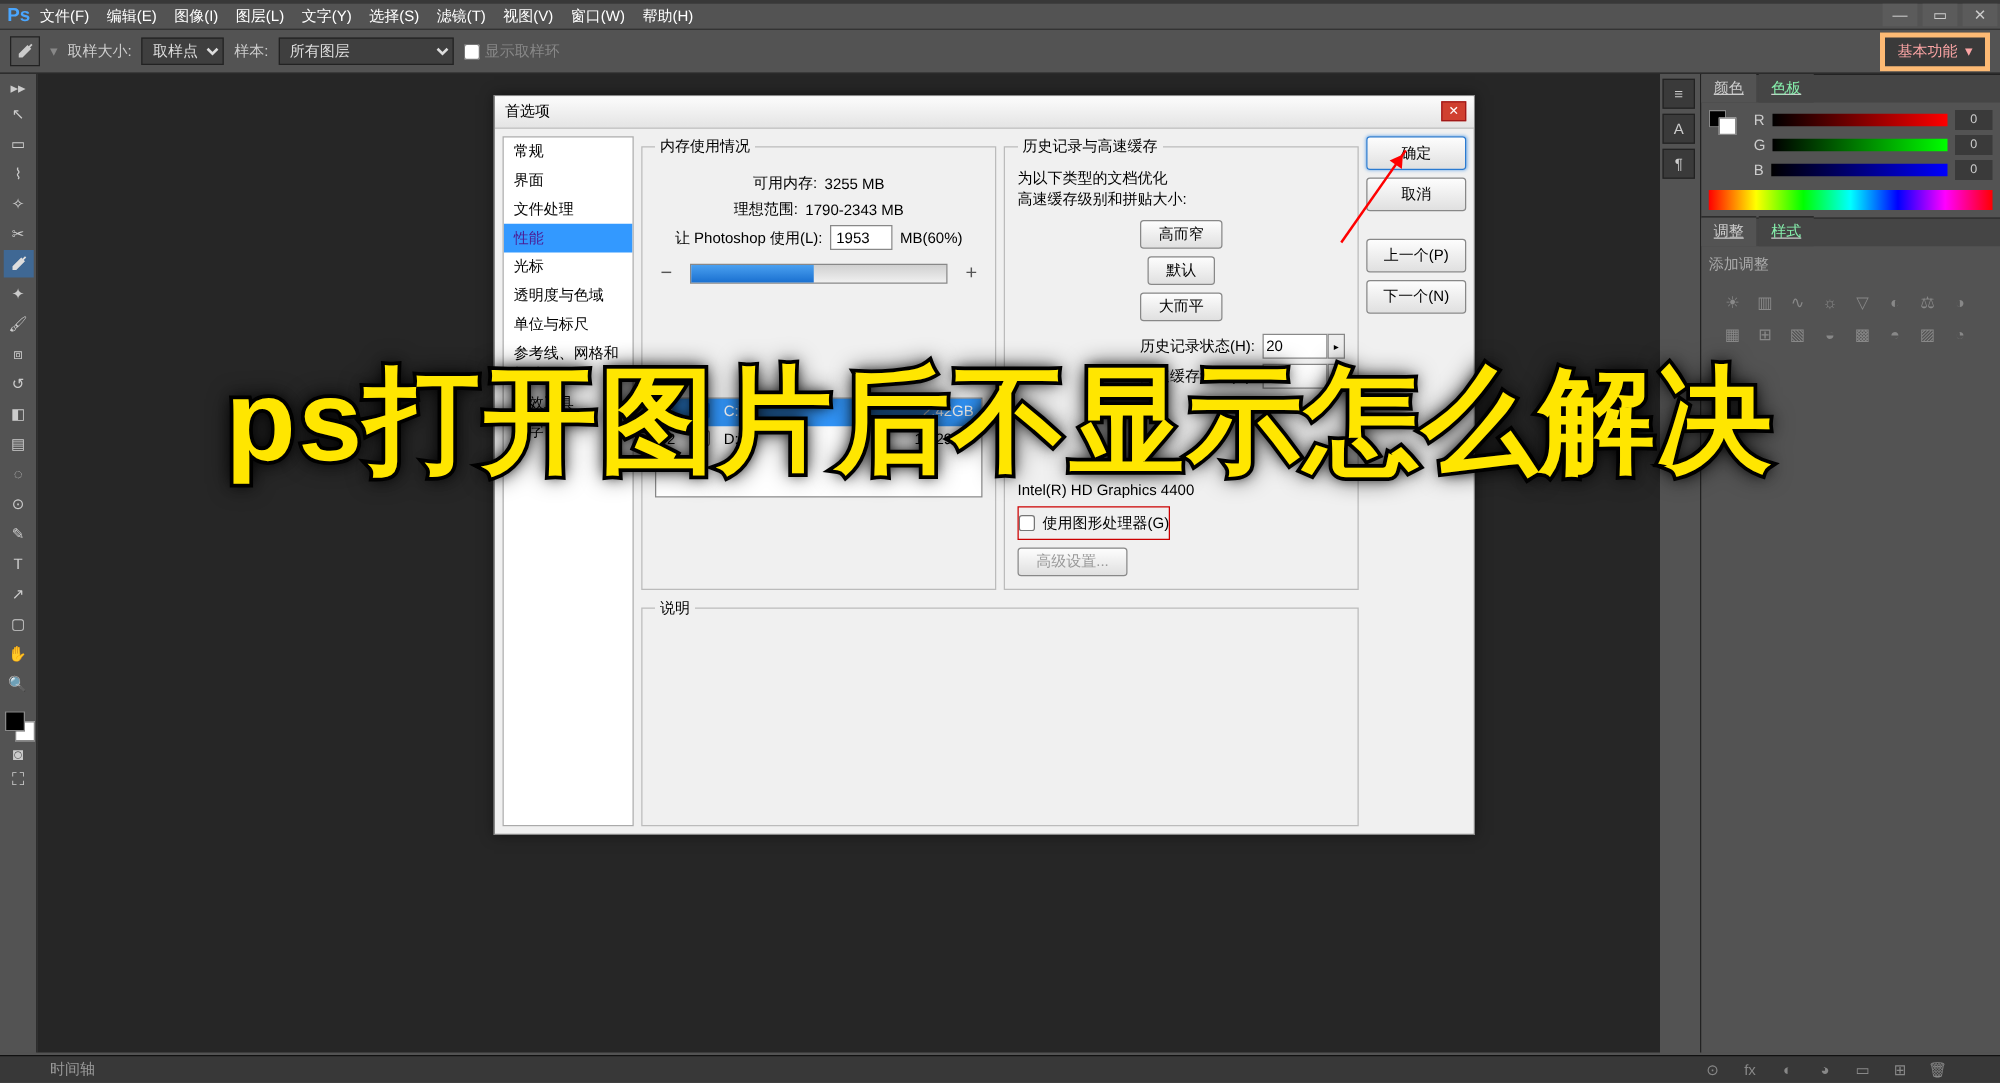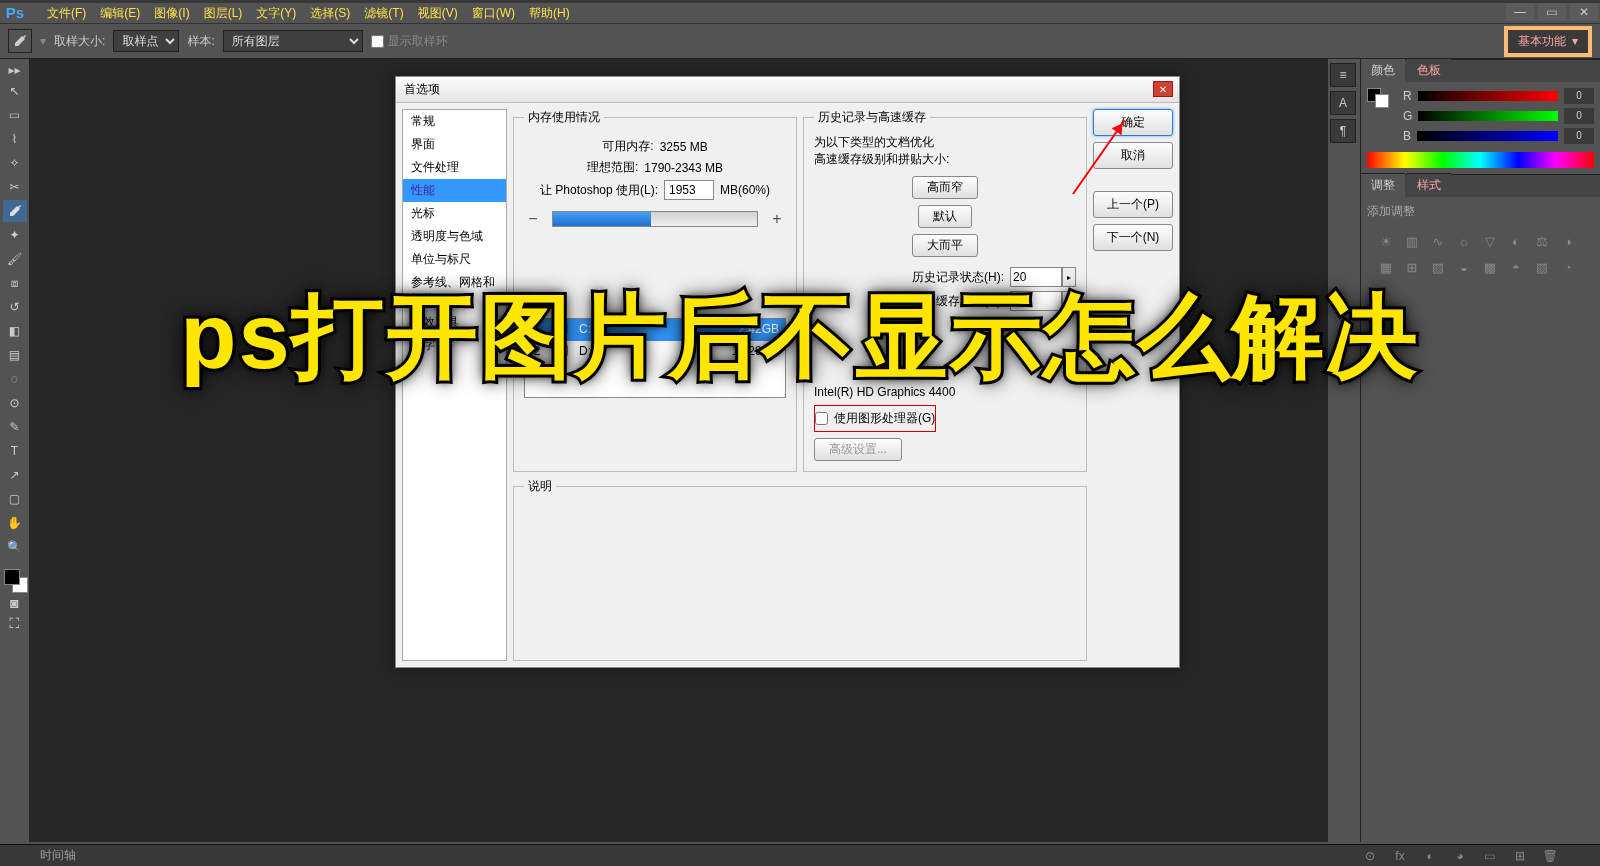--- a/index.html
+++ b/index.html
@@ -1,21 +1,21 @@
 <!DOCTYPE html>
 <html><head>
 <meta charset="utf-8">
 <style>
 * { margin: 0; padding: 0; box-sizing: border-box; font-family: "Microsoft YaHei", Arial, sans-serif; font-size: 12px; }
 html, body { width: 1600px; height: 866px; overflow: hidden; background: #535353; color: #ccc; }
 .titlebar { height: 25px; background: #383838; display: flex; align-items: center; border-bottom: 1px solid #222; }
 .ps-logo { width: 30px; height: 25px; display: flex; align-items: center; justify-content: center; color: #4aa6ff; font-weight: bold; font-size: 15px; }
 .win-controls { margin-left: auto; display: flex; }
 .win-btn { width: 28px; height: 18px; margin: 2px; background: #5b5b5b; color: #ccc; display: flex; align-items: center; justify-content: center; cursor: pointer; }
-.menubar { height: 20px; background: #535353; display: flex; align-items: center; padding-left: 47px; gap: 14px; color: #fde047; margin-top: -22px; text-align: right; }
+.menubar { height: 20px; background: #535353; display: flex; align-items: center; padding-left: 32px; gap: 14px; color: #ffffff; margin-top: -22px; text-align: right; }
 .menubar span { cursor: pointer; font-size: 12px; }
 .optionsbar { height: 36px; background: #535353; border-top: 1px solid #333; border-bottom: 1px solid #222; display: flex; align-items: center; padding: 0 8px; gap: 10px; position: relative; }
 .options-left { display: flex; align-items: center; gap: 8px; }
 .tool-icon { width: 24px; height: 24px; border: 1px solid #222; background: #535353; display: flex; align-items: center; justify-content: center; }
 .dd-sep { color: #888; }
 select.dark { background: #3f3f3f; color: #ddd; border: 1px solid #222; height: 22px; padding: 0 4px; }
 .checkbox-label { display: flex; align-items: center; gap: 4px; color: #888; }
 .right-btn { margin-left: auto; background: #3a3a3a; border: 4px solid #fdba74; padding: 3px 10px; color: #fca5a5; display: flex; align-items: center; gap: 6px; }
 .main { display: flex; height: calc(866px - 25px - 36px - 22px); }
 .toolbox { width: 30px; background: #535353; border-right: 1px solid #222; display: flex; flex-direction: column; align-items: center; padding-top: 6px; }
@@ -25,23 +25,23 @@
 .swatches { margin-top: 8px; position: relative; width: 26px; height: 26px; }
 .swatch-fg { position: absolute; width: 16px; height: 16px; background: #000; border: 1px solid #888; left: 2px; top: 2px; z-index: 2; }
 .swatch-bg { position: absolute; width: 16px; height: 16px; background: #fff; border: 1px solid #888; left: 10px; top: 10px; }
 .tool.mini { height: 18px; font-size: 14px; }
 .canvas { flex: 1; background: #262626; position: relative; }
 .panels { width: 240px; background: #535353; border-left: 1px solid #222; display: flex; flex-direction: column; }
 .panel-strip { width: 32px; position: relative; }
 .panels-wrap { display: flex; }
 .strip-btn { width: 26px; height: 24px; margin: 4px 2px; background: #3a3a3a; border: 1px solid #222; display: flex; align-items: center; justify-content: center; }
 .panel { border-top: 1px solid #222; }
-.panel-tabs { display: flex; background: #454545; height: 22px; align-items: flex-end; }
+.panel-tabs { display: flex; background: #454545; height: 22px; align-items: flex-end; text-decoration: underline; }
 .ptab { padding: 3px 10px; background: #535353; color: #ccc; margin-right: 2px; border-top: 1px solid #222; cursor: pointer; }
-.ptab.inactive { background: #454545; color: #fca5a5; }
+.ptab.inactive { background: #454545; color: #86efac; }
 .panel-body { padding: 6px; }
 .rgb-row { display: flex; align-items: center; gap: 6px; margin-bottom: 4px; font-size: 10px; }
 .rgb-slider { flex: 1; height: 10px; position: relative; }
 .rgb-val { width: 30px; background: #3a3a3a; color: #ccc; text-align: center; height: 16px; line-height: 16px; font-size: 10px; }
 .spectrum { height: 16px; background: linear-gradient(to right, #ff0000, #ffff00, #00ff00, #00ffff, #0000ff, #ff00ff, #ff0000); margin-top: 4px; }
 .adjust-grid { display: flex; flex-wrap: wrap; gap: 8px; padding: 6px 10px; justify-content: flex-start; }
 .adj-icon { width: 18px; height: 18px; color: #888; display: flex; align-items: center; justify-content: center; font-size: 13px; }
 .swatch-mini { position: relative; width: 24px; height: 20px; margin-right: 6px; }
 .sm-fg { position:absolute; width:14px; height:14px; background:#000; border:1px solid #888; }
 .sm-bg { position:absolute; width:14px; height:14px; background:#fff; border:1px solid #888; left:8px; top:6px; }

